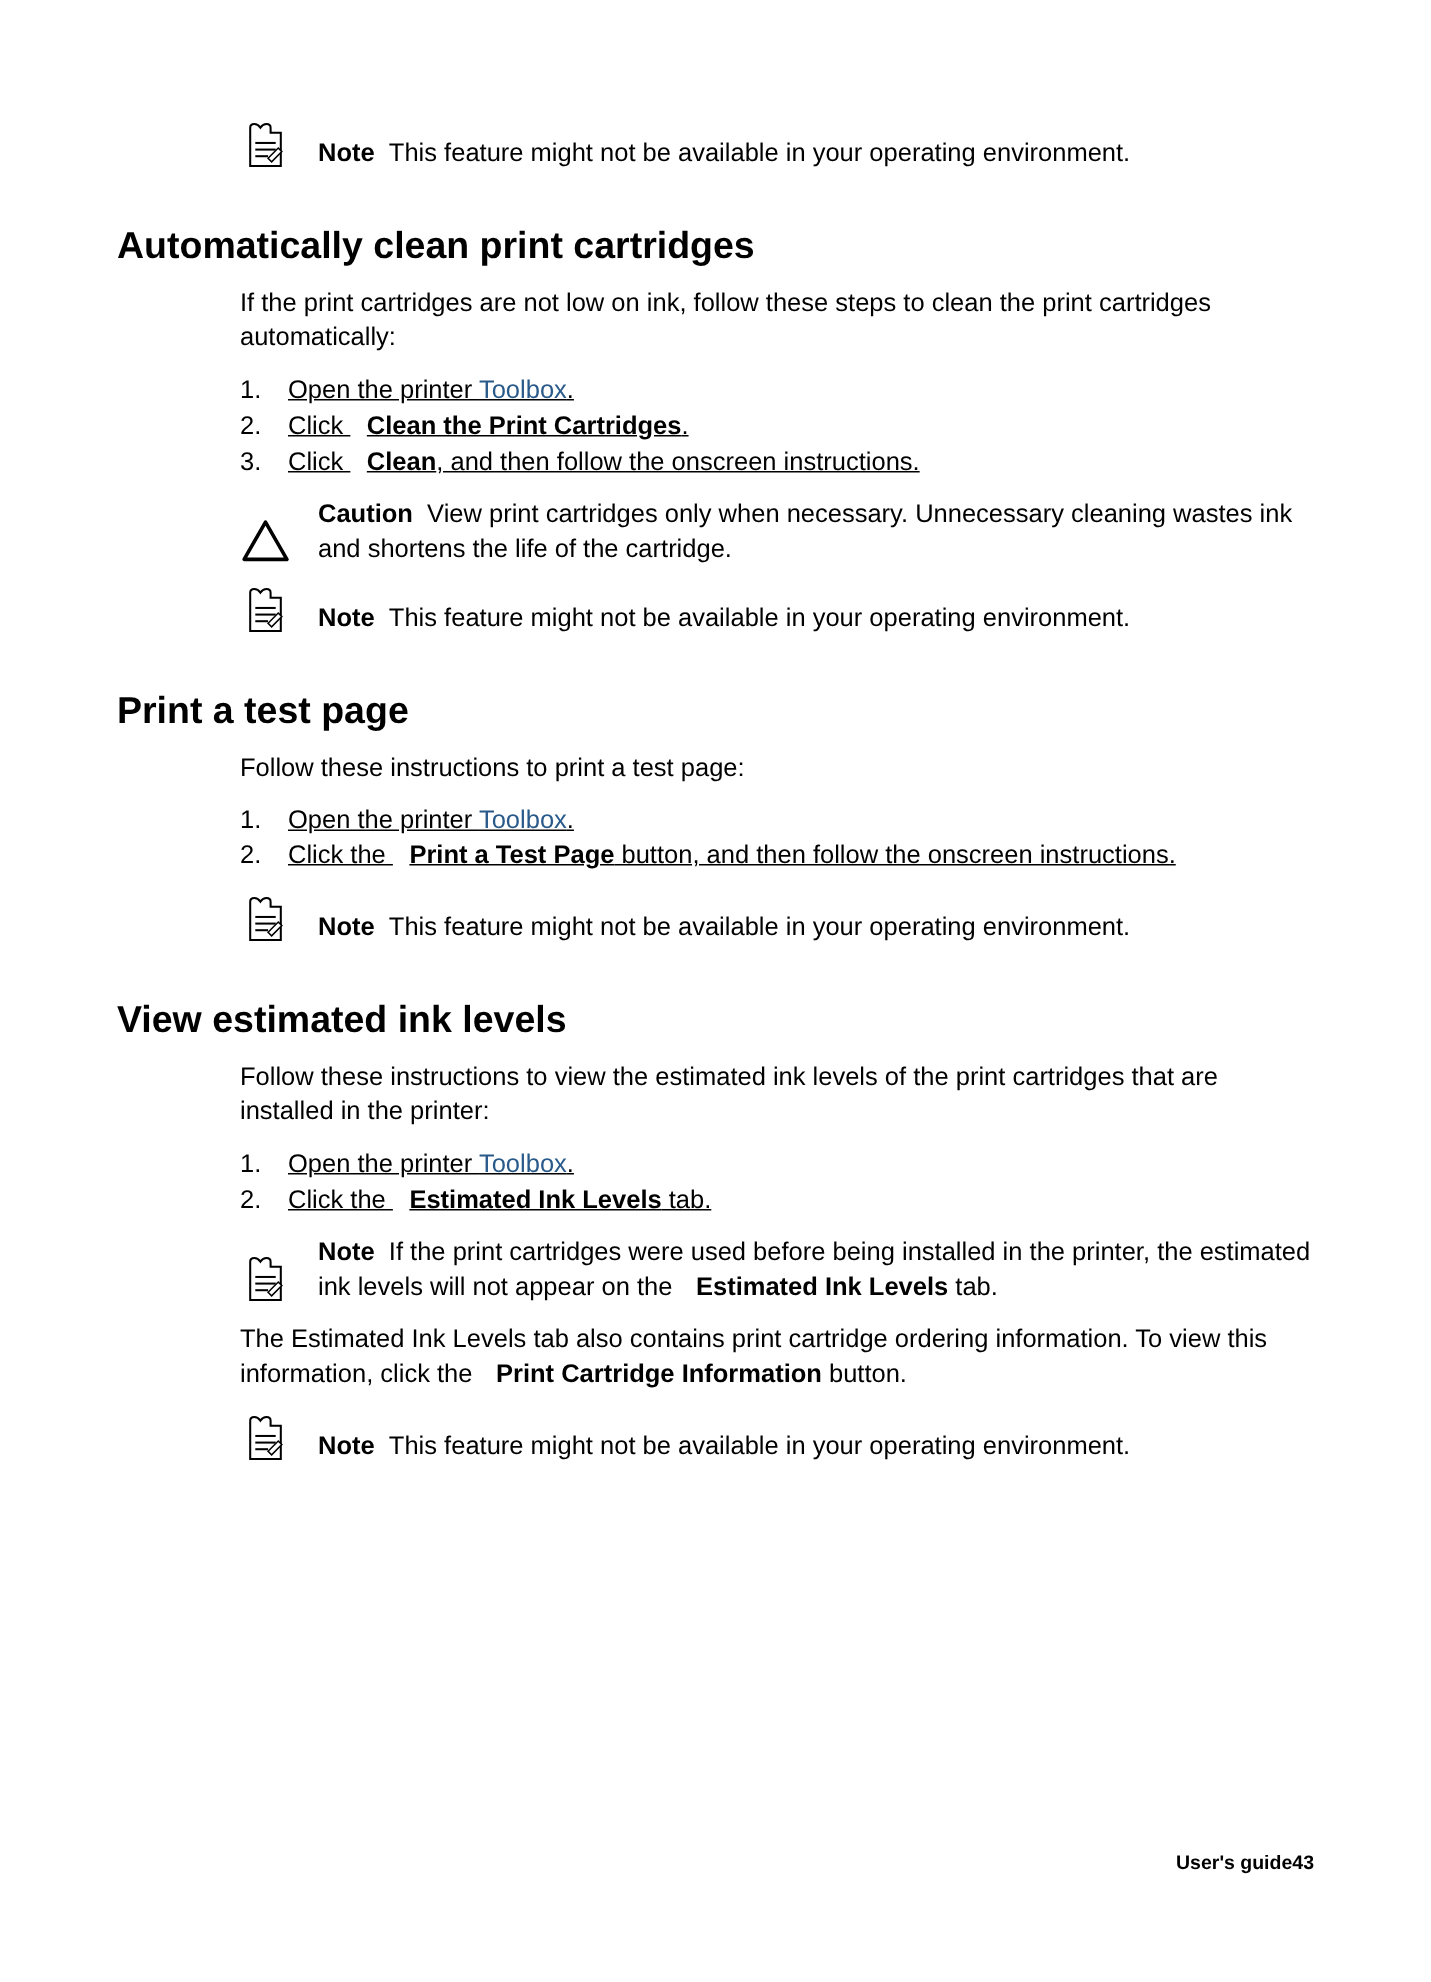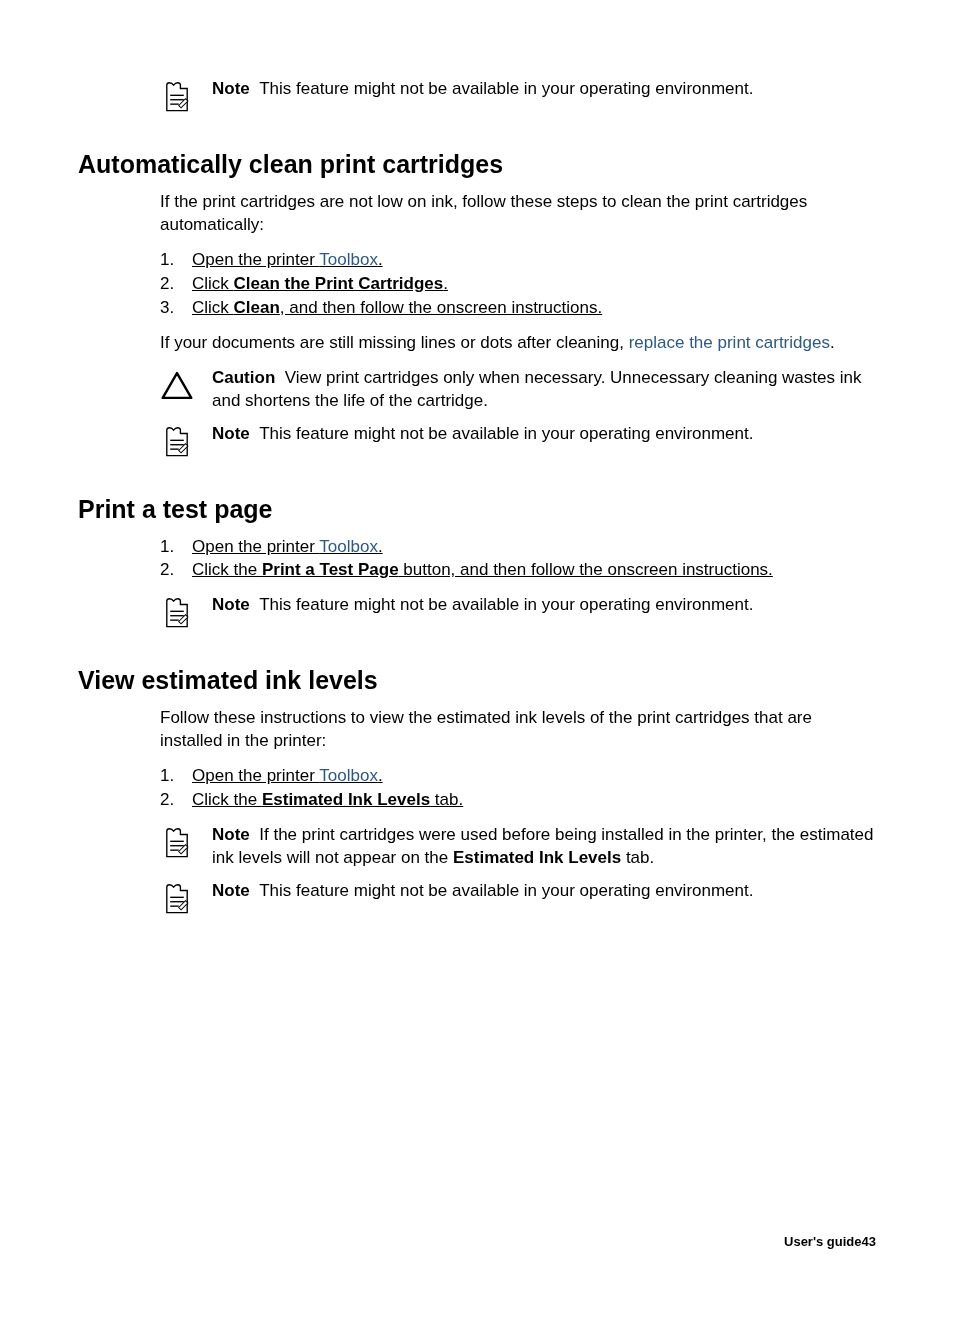--- a/index.html
+++ b/index.html
@@ -51,21 +51,21 @@
       padding-left: 32px;
       margin-bottom: 1px;
     }
     ol.steps li::before {
       content: counter(step) ".";
       position: absolute;
       left: 0;
     }
     .callout {
       display: flex;
-      align-items: flex-start;
+      align-items: flex-end;
       margin-bottom: 10px;
     }
     .callout.top {
       margin-bottom: 24px;
     }
     .callout .icon-col {
       width: 52px;
       flex: 0 0 52px;
       display: flex;
       justify-content: flex-start;
@@ -74,20 +74,21 @@
     .callout .text-col {
       flex: 1;
       font-size: 17px;
       line-height: 1.35;
     }
     .callout .label {
       font-weight: bold;
     }
     .bold {
       font-weight: bold;
+      margin-left: 11px;
     }
     .footer {
       position: absolute;
       bottom: 72px;
       left: 78px;
       right: 78px;
       display: flex;
       justify-content: flex-end;
       font-size: 13px;
       font-weight: bold;
@@ -122,23 +123,20 @@
 </div>
 
 <div class="h2 first">Automatically clean print cartridges</div>
 <div class="body-indent">
   <p class="para">If the print cartridges are not low on ink, follow these steps to clean the print cartridges automatically:</p>
   <ol class="steps">
     <li><span>Open the printer </span><a href="#" class="link">Toolbox</a><span>.</span></li>
     <li><span>Click </span><span class="bold">Clean the Print Cartridges</span><span>.</span></li>
     <li><span>Click </span><span class="bold">Clean</span><span>, and then follow the onscreen instructions.</span></li>
   </ol>
-  <p class="para">
-    <span>If your documents are still missing lines or dots after cleaning, </span><a href="#" class="link">replace the print cartridges</a><span>.</span>
-  </p>
   <div class="callout">
     <div class="icon-col">
       <svg class="caution-icon" viewBox="0 0 100 100">
         <path d="M50 12 L92 85 L8 85 Z" fill="none" stroke="#000" stroke-width="7" stroke-linejoin="round"></path>
       </svg>
     </div>
     <div class="text-col">
       <span class="label">Caution</span>&nbsp;&nbsp;<span>View print cartridges only when necessary. Unnecessary cleaning wastes ink and shortens the life of the cartridge.</span>
     </div>
   </div>
@@ -153,20 +151,21 @@
       </svg>
     </div>
     <div class="text-col">
       <span class="label">Note</span>&nbsp;&nbsp;<span>This feature might not be available in your operating environment.</span>
     </div>
   </div>
 </div>
 
 <div class="h2">Print a test page</div>
 <div class="body-indent">
+  <p class="para">Follow these instructions to print a test page:</p>
   <ol class="steps">
     <li><span>Open the printer </span><a href="#" class="link">Toolbox</a><span>.</span></li>
     <li><span>Click the </span><span class="bold">Print a Test Page</span><span> button, and then follow the onscreen instructions.</span></li>
   </ol>
   <div class="callout">
     <div class="icon-col">
       <svg class="note-icon" viewBox="0 0 100 100">
         <path d="M20 25 L20 90 L80 90 L80 25 L60 25 L60 15 Q60 8 52 8 Q45 8 40 15 Q35 8 28 8 Q20 8 20 15 L20 25 Z" fill="none" stroke="#000" stroke-width="4"></path>
         <line x1="30" y1="45" x2="70" y2="45" stroke="#000" stroke-width="4"></line>
         <line x1="30" y1="58" x2="70" y2="58" stroke="#000" stroke-width="4"></line>
@@ -194,20 +193,23 @@
         <line x1="30" y1="45" x2="70" y2="45" stroke="#000" stroke-width="4"></line>
         <line x1="30" y1="58" x2="70" y2="58" stroke="#000" stroke-width="4"></line>
         <line x1="30" y1="71" x2="55" y2="71" stroke="#000" stroke-width="4"></line>
         <path d="M55 75 L75 55 L82 62 L62 82 Z" fill="#fff" stroke="#000" stroke-width="3"></path>
       </svg>
     </div>
     <div class="text-col">
       <span class="label">Note</span>&nbsp;&nbsp;<span>If the print cartridges were used before being installed in the printer, the estimated ink levels will not appear on the </span><span class="bold">Estimated Ink Levels</span><span> tab.</span>
     </div>
   </div>
+  <p class="para" style="margin-top:12px;">
+    <span>The Estimated Ink Levels tab also contains print cartridge ordering information. To view this information, click the </span><span class="bold">Print Cartridge Information</span><span> button.</span>
+  </p>
   <div class="callout">
     <div class="icon-col">
       <svg class="note-icon" viewBox="0 0 100 100">
         <path d="M20 25 L20 90 L80 90 L80 25 L60 25 L60 15 Q60 8 52 8 Q45 8 40 15 Q35 8 28 8 Q20 8 20 15 L20 25 Z" fill="none" stroke="#000" stroke-width="4"></path>
         <line x1="30" y1="45" x2="70" y2="45" stroke="#000" stroke-width="4"></line>
         <line x1="30" y1="58" x2="70" y2="58" stroke="#000" stroke-width="4"></line>
         <line x1="30" y1="71" x2="55" y2="71" stroke="#000" stroke-width="4"></line>
         <path d="M55 75 L75 55 L82 62 L62 82 Z" fill="#fff" stroke="#000" stroke-width="3"></path>
       </svg>
     </div>

